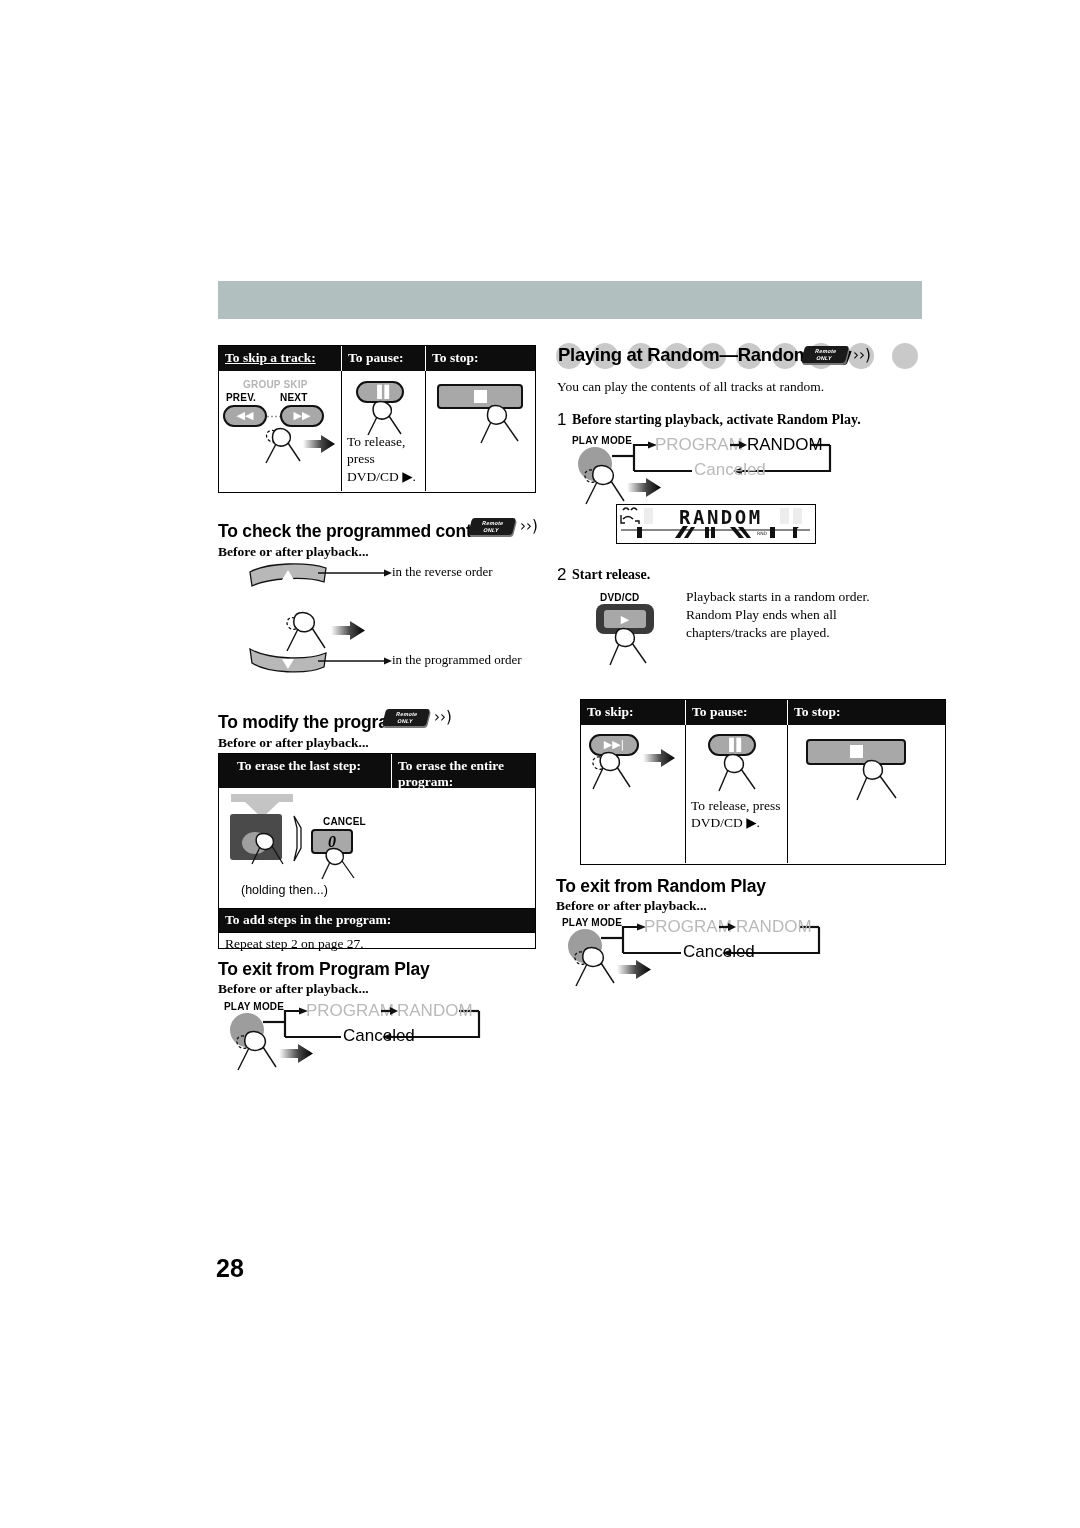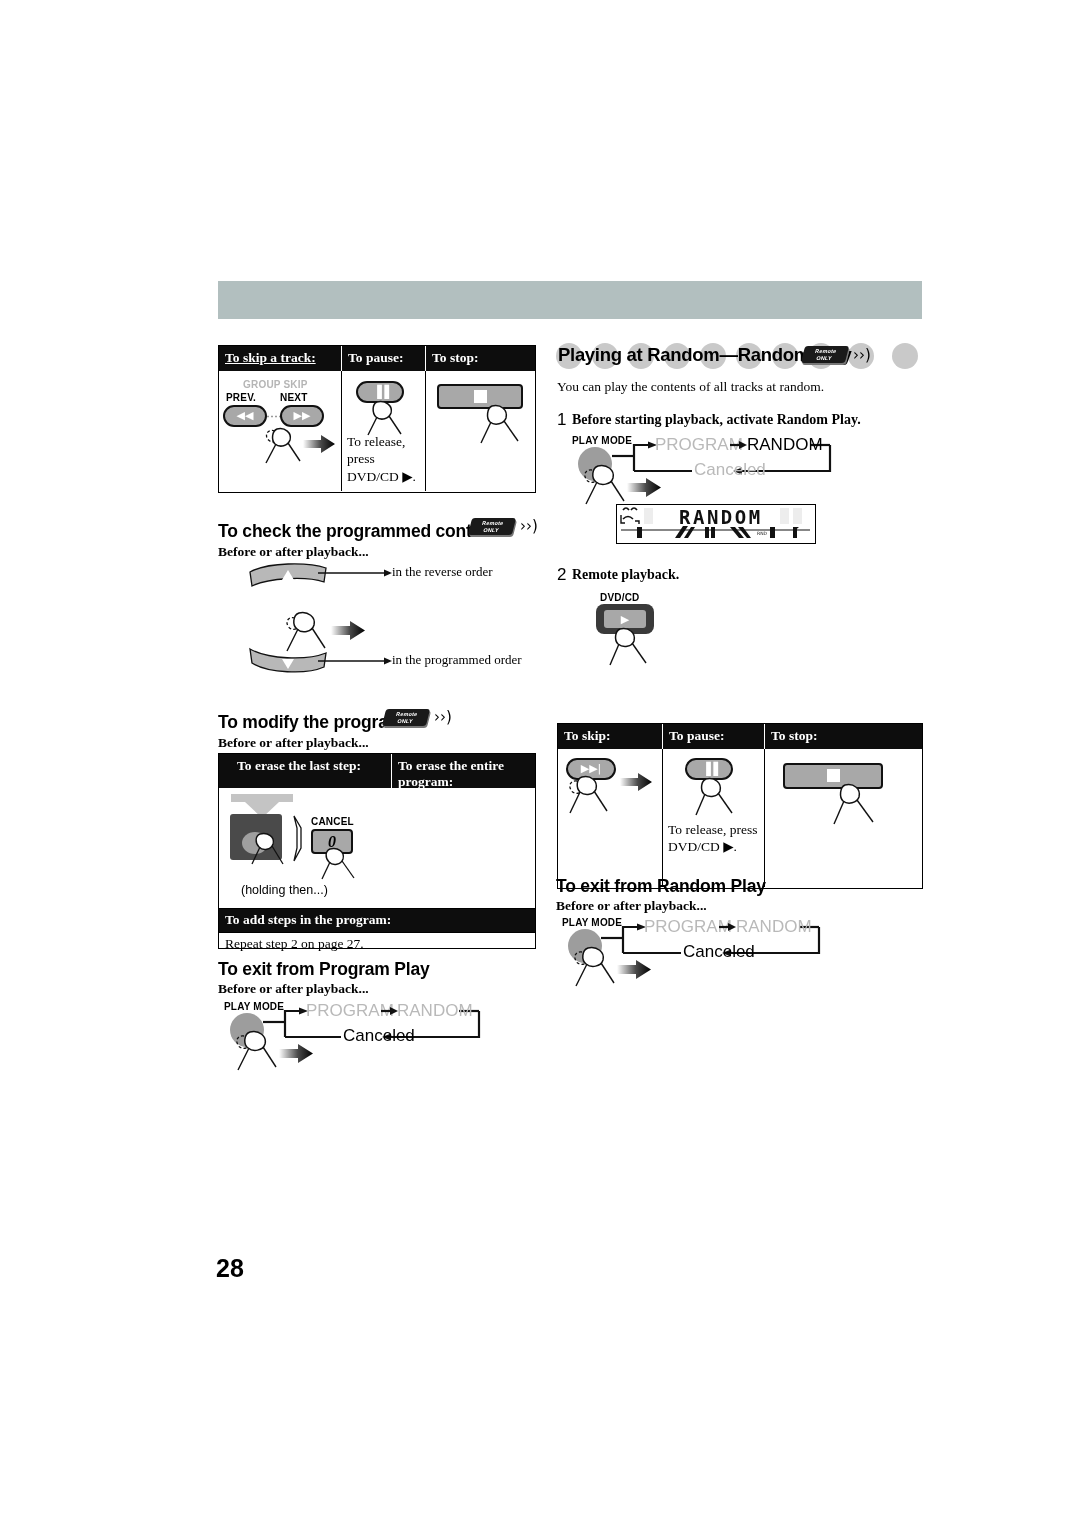--- a/index.html
+++ b/index.html
@@ -276,21 +276,21 @@
             <path d="M14 6 C22 4,29 9,27 16 C25 22,17 23,13 19 C9 15,9 8,14 6 Z" fill="#fff" stroke="#111" stroke-width="1.4"></path>
             <path d="M14 19 L6 36" fill="none" stroke="#111" stroke-width="1.3"></path>
             <path d="M26 18 L37 36" fill="none" stroke="#111" stroke-width="1.3"></path>
           </svg>
         </div>
 
         <svg style="position:absolute;left:70px;top:26px;width:20px;height:50px;">
           <path d="M5 2 L12 14 L12 34 L5 47 L8 34 L8 14 Z" fill="#fff" stroke="#111" stroke-width="1.3"></path>
         </svg>
 
-        <div class="lbl-small" style="left:92px;top:28px;">CANCEL</div>
+        <div class="lbl-small" style="left:104px;top:28px;">CANCEL</div>
         <div class="btn-rect" style="left:92px;top:41px;width:42px;height:25px;">
           <span style="font-family:'Liberation Serif',serif;font-weight:bold;font-style:italic;font-size:16px;color:#000;">0</span>
         </div>
         <div class="hand" style="left:97px;top:56px;width:48px;height:44px;">
           <svg viewBox="0 0 48 44">
             <path d="M14 5 C22 3,29 8,27 15 C25 21,17 22,13 18 C9 14,9 7,14 5 Z" fill="#fff" stroke="#111" stroke-width="1.4"></path>
             <path d="M14 18 L6 35" fill="none" stroke="#111" stroke-width="1.3"></path>
             <path d="M26 17 L38 34" fill="none" stroke="#111" stroke-width="1.3"></path>
           </svg>
         </div>
@@ -458,40 +458,41 @@
         <path d="M126 22 L134 33 L130 33 L121 22 Z"></path>
         <rect x="153" y="22" width="5" height="11"></rect>
         <rect x="176" y="22" width="4" height="11"></rect>
         <path d="M176 22 L182 22 L176 27 Z"></path>
       </g>
       <text x="140" y="30" font-family="DejaVu Sans, sans-serif" font-size="4.5" fill="#111">RND</text>
     </svg>
   </div>
 
   <div class="step-num" style="left:557px;top:565px;">2</div>
-  <div class="step-txt" style="left:572px;top:567px;">Remote playback.</div>
+  <div class="step-txt" style="left:572px;top:567px;">Start release.</div>
 
   <div class="lbl-small" style="left:600px;top:592px;">DVD/CD</div>
   <div style="position:absolute;left:596px;top:604px;width:58px;height:30px;
               background:#3a3a3a;border-radius:8px;">
     <div style="position:absolute;left:8px;top:6px;width:42px;height:18px;background:#a8a8a8;border-radius:3px;
                 display:flex;align-items:center;justify-content:center;">
       <span style="color:#fff;font-family:'DejaVu Sans',sans-serif;font-size:11px;">▶</span>
     </div>
   </div>
   <div class="hand" style="left:603px;top:624px;width:52px;height:48px;">
     <svg viewBox="0 0 52 48">
       <path d="M17 5 C26 3,33 9,31 17 C29 23,20 24,15 20 C11 16,12 7,17 5 Z" fill="#fff" stroke="#111" stroke-width="1.5"></path>
       <path d="M16 20 L7 41" fill="none" stroke="#111" stroke-width="1.4"></path>
       <path d="M29 19 L43 39" fill="none" stroke="#111" stroke-width="1.4"></path>
     </svg>
   </div>
 
-
-  <div class="tbl" style="left:557px;top:699px;width:366px;height:166px;margin-top:24px;">
+  <div class="body-txt" style="left:686px;top:588px;width:198px;">Playback starts in a random order. Random Play ends when all chapters/tracks are played.</div>
+
+  <div class="tbl" style="left:580px;top:699px;width:366px;height:166px;">
     <div class="hdr">
       <div class="hc" style="width:104px;">To skip:</div>
       <div class="hc" style="width:102px;">To pause:</div>
       <div class="hc" style="flex:1;">To stop:</div>
     </div>
 
     <div class="body" style="height:138px;">
 
       <div class="bc" style="width:104px;">
         <div class="btn-pill" style="left:8px;top:9px;width:50px;height:22px;">

